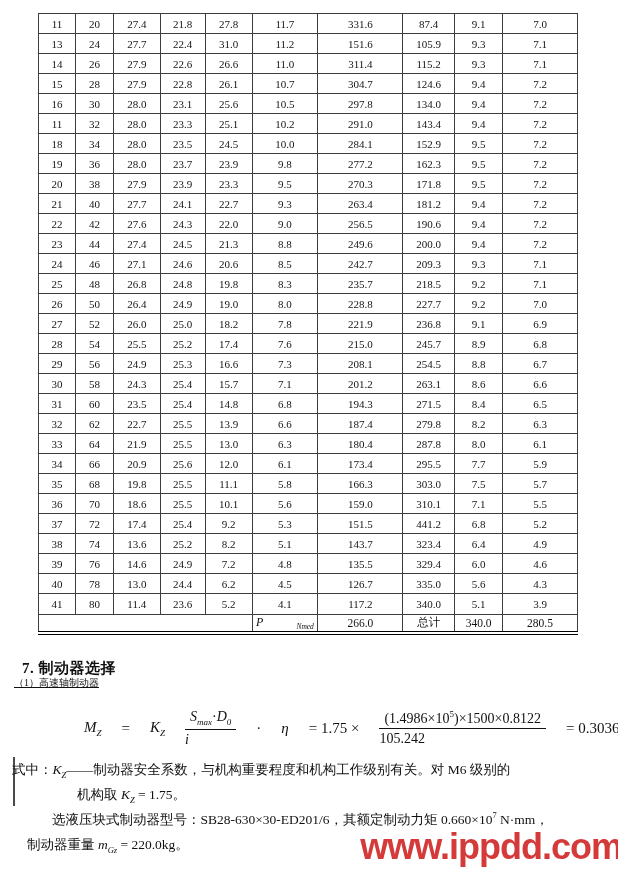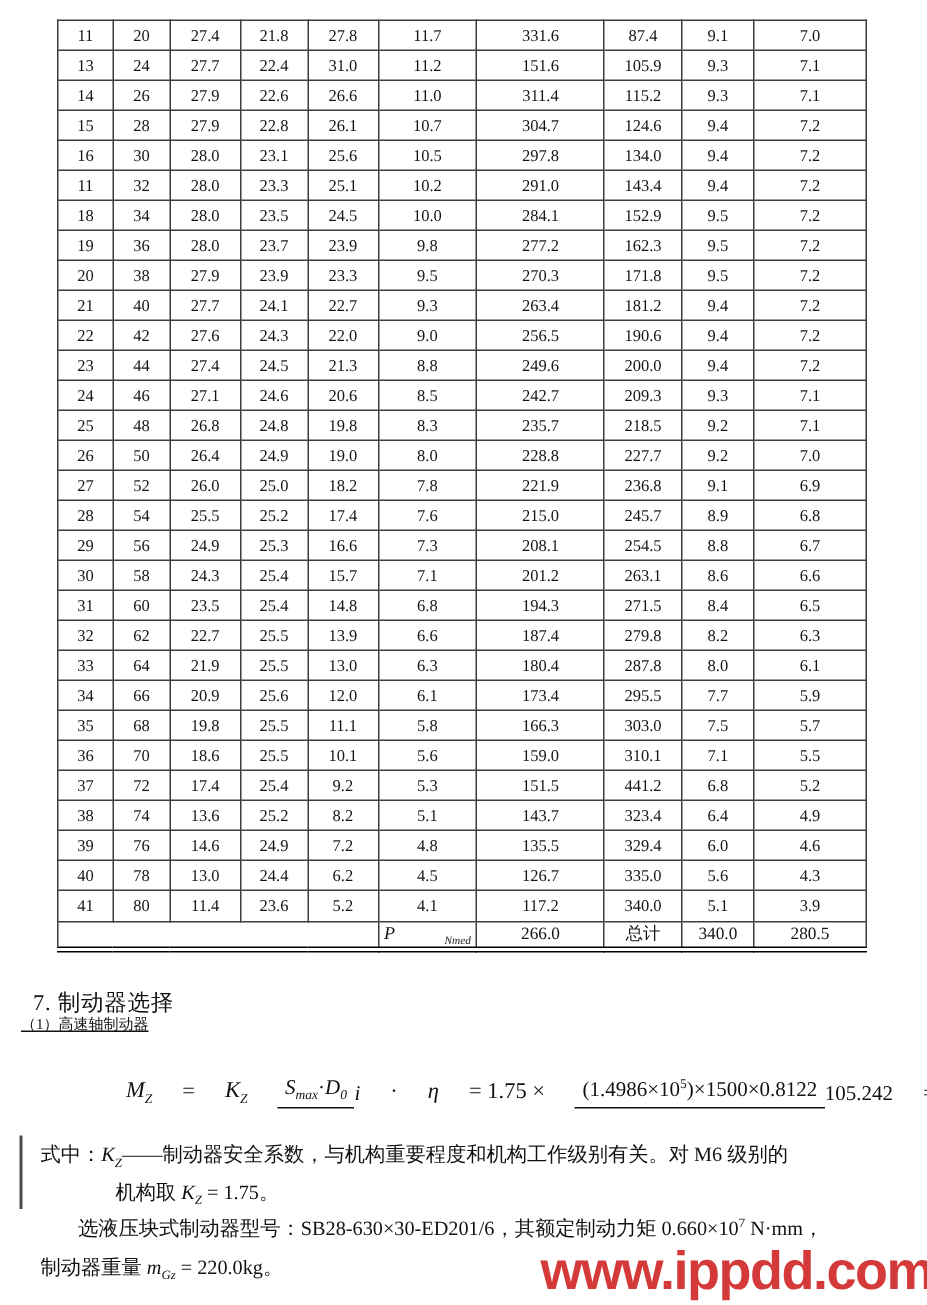--- a/index.html
+++ b/index.html
@@ -26,46 +26,46 @@
     text-align:center;vertical-align:middle;
     padding:0 1px;
     white-space:nowrap;overflow:hidden;
   }
   table.data tfoot td{font-size:11.5px;}
   .pvar{font-style:italic;font-size:12px;}
   .pvar sub{font-style:italic;font-size:7.5px;letter-spacing:0;margin-left:33px;}
   
   .sec-heading{
     position:absolute;left:22px;top:659px;
-    font-size:15px;font-weight:normal;letter-spacing:0.5px;
+    font-size:15px;font-weight:bold;letter-spacing:0.5px;
   }
   .sec-subheading{
     position:absolute;left:14px;top:676px;
     font-size:10px;
     text-decoration:underline;
   }
   
   .formula{
     position:absolute;left:84px;top:703px;height:50px;width:530px;
     display:flex;align-items:center;gap:20px;
     font-size:15px;white-space:nowrap;
   }
   .formula .var{font-style:italic;}
   .formula sub{font-size:9px;font-style:italic;}
   .formula sup{font-size:9px;}
-  .frac{display:inline-flex;align-items:flex-end;line-height:1.25;}
+  .frac{display:inline-flex;flex-direction:column;align-items:flex-start;line-height:1.25;}
   .frac .num{border-bottom:1.4px solid #111;padding:0 5px 1px 5px;font-size:14px;}
   .frac .den{padding-top:1px;font-size:14px;}
   .frac .var{font-style:italic;}
   
   .note-line{position:absolute;font-size:13.5px;white-space:nowrap;}
   .note-line .var{font-style:italic;}
   .note-line sub{font-size:8.5px;font-style:italic;}
   .note-line sup{font-size:8.5px;}
-  .nl1{left:27px;top:761px;text-align:right;}
+  .nl1{left:12px;top:761px;text-align:right;}
   .nl2{left:77px;top:786px;}
   .nl3{left:52px;top:810px;}
   .nl4{left:27px;top:836px;}
   .change-bar{
     position:absolute;left:13px;top:757px;width:2px;height:49px;
     background:#4a4a4a;
   }
   
   .watermark{
     position:absolute;right:-4px;top:826px;

